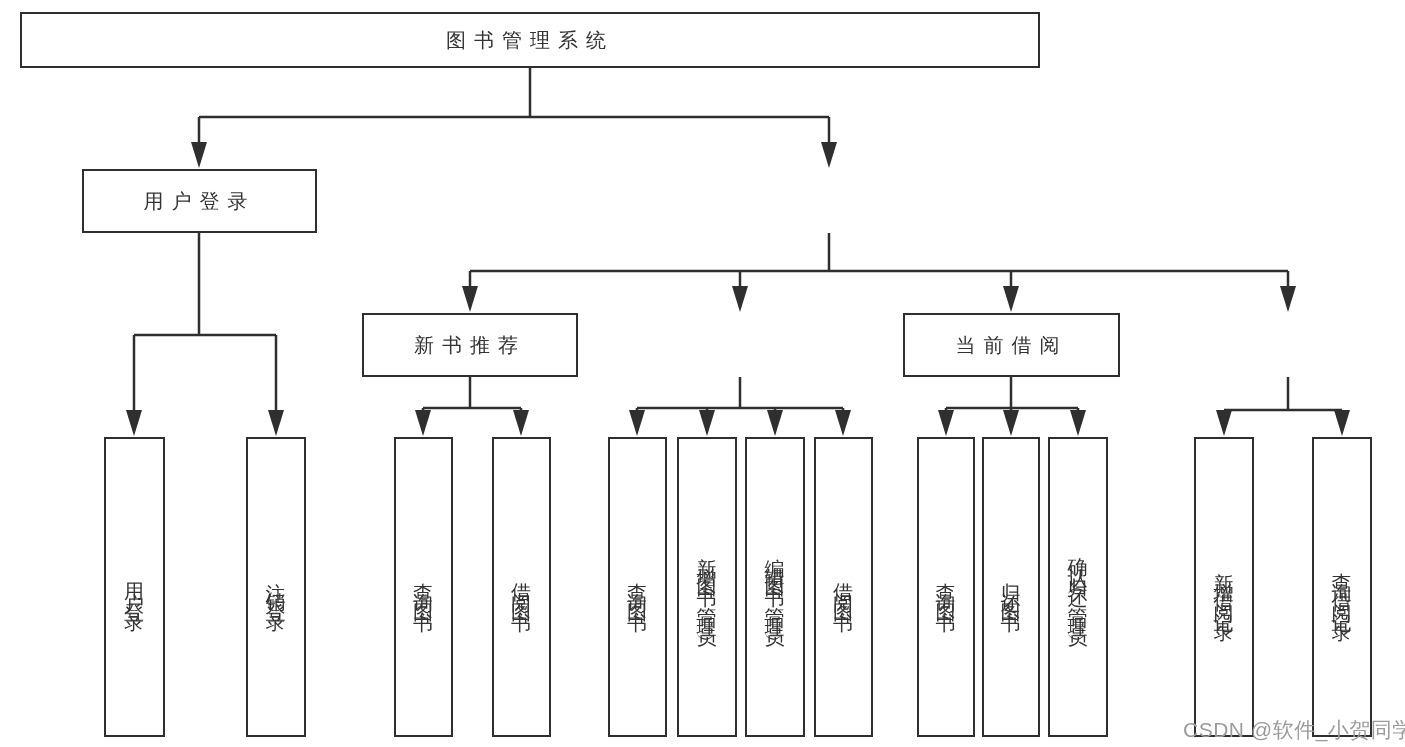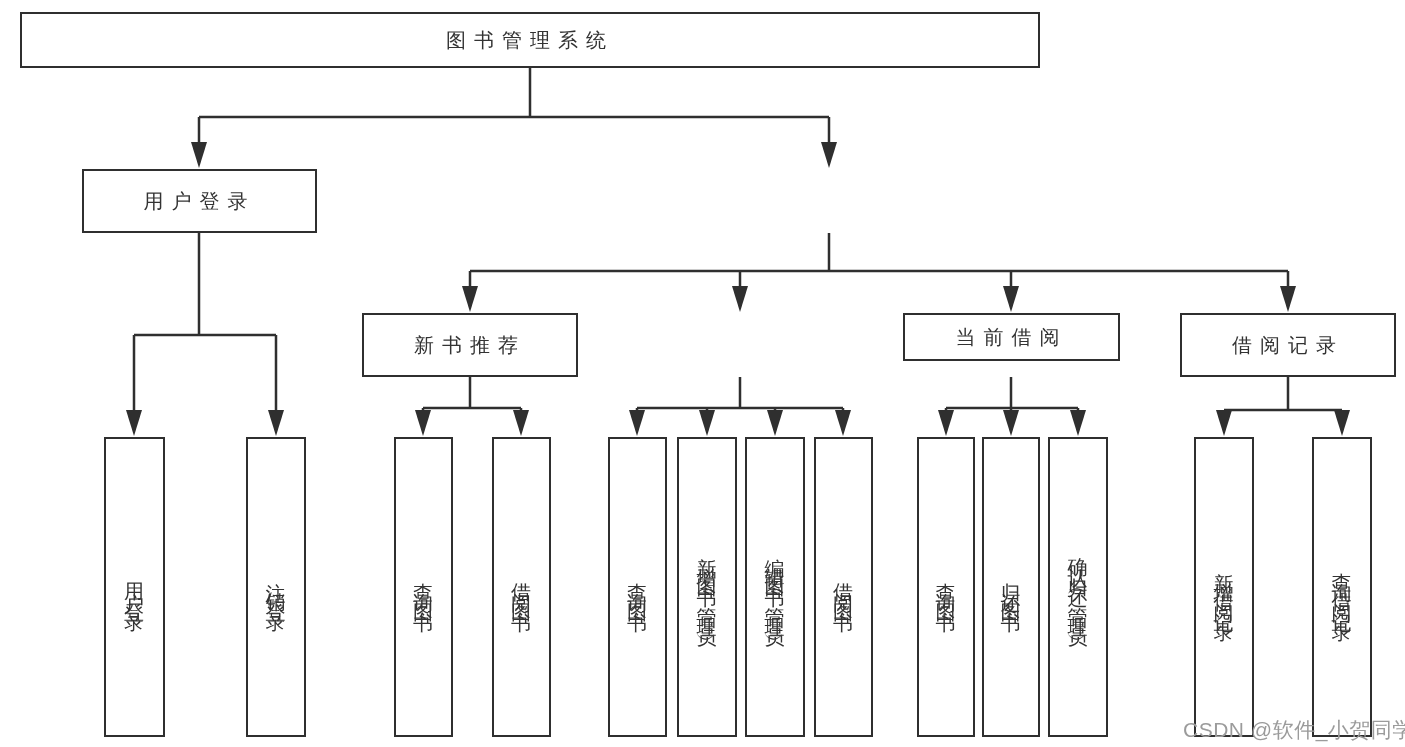--- a/index.html
+++ b/index.html
@@ -95,25 +95,22 @@
     <span>图书管理系统</span>
   </div>
 
   <div class="hbox" style="left:82px;top:169px;width:235px;height:64px">
     <span>用户登录</span>
   </div>
 
   <div class="hbox" style="left:362px;top:313px;width:216px;height:64px">
     <span>新书推荐</span>
   </div>
-  <div class="hbox" style="left:903px;top:313px;width:217px;height:48px">
+  <div class="hbox" style="left:903px;top:313px;width:217px;height:64px">
     <span>当前借阅</span>
-  </div>
-  <div class="hbox" style="left:1180px;top:313px;width:216px;height:64px">
-    <span>借阅记录</span>
   </div>
 
   <div class="vbox" style="left:104px;width:61px">
     <span>用户登录</span>
   </div>
   <div class="vbox" style="left:246px;width:60px">
     <span>注销登录</span>
   </div>
   <div class="vbox" style="left:394px;width:59px">
     <span>查询图书</span>

